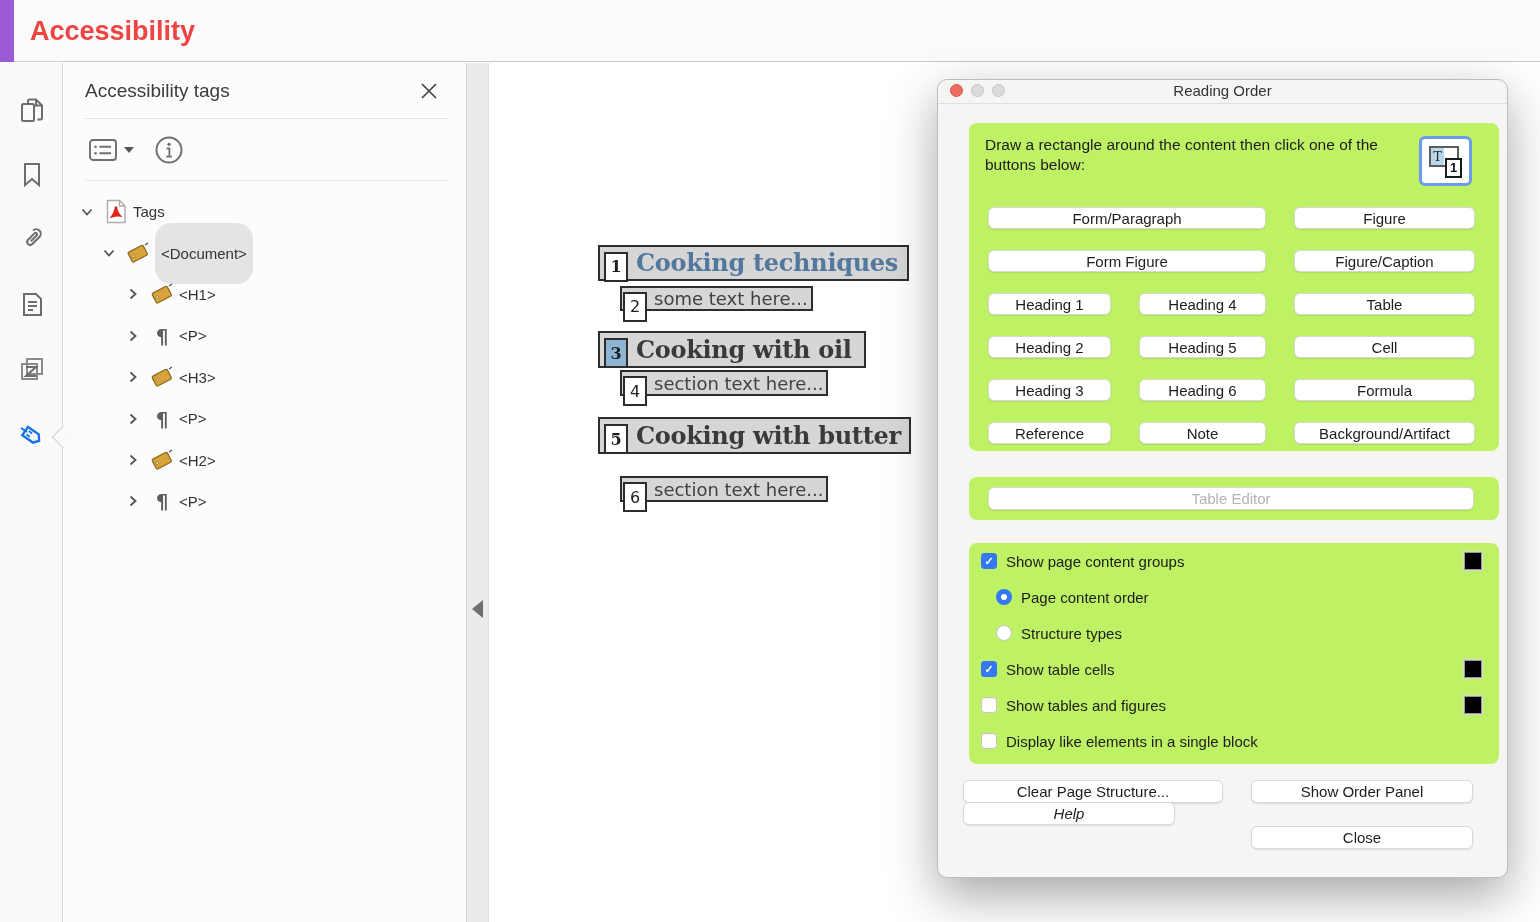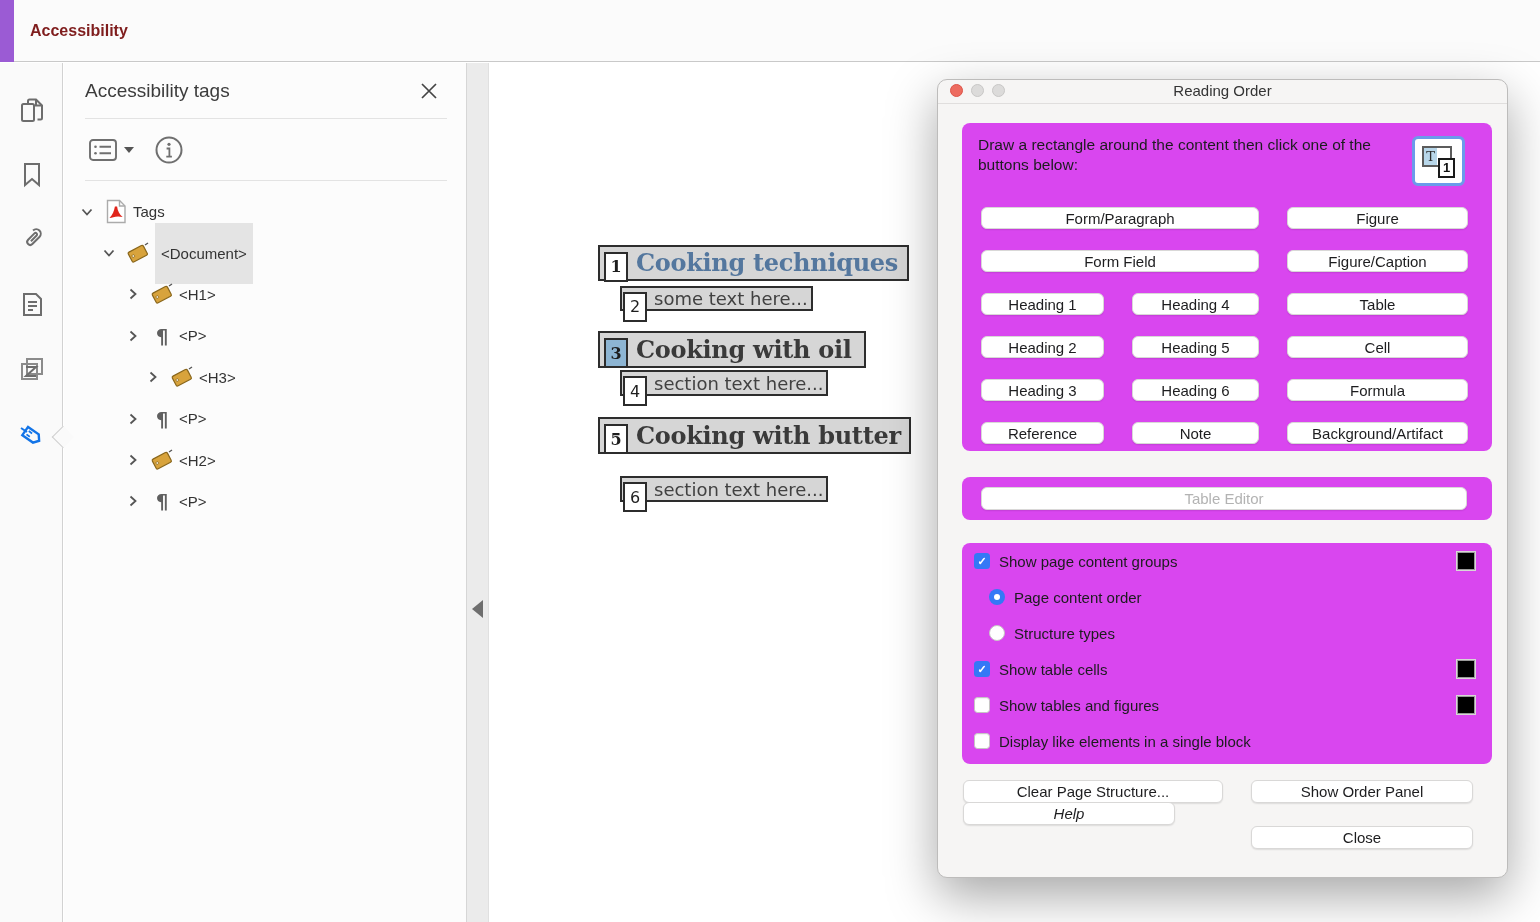--- a/index.html
+++ b/index.html
@@ -2,21 +2,21 @@
 <html><head>
 <meta charset="utf-8">
 <style>
   * { margin:0; padding:0; box-sizing:border-box; }
   html,body { width:1540px; height:922px; overflow:hidden; }
   body { font-family:"Liberation Sans", sans-serif; background:#fff; position:relative; }
 
   
   .topbar { position:absolute; left:0; top:0; width:1540px; height:62px; background:#fbfbfb; border-bottom:1px solid #c9c9c9; }
   .accent { position:absolute; left:0; top:0; width:14px; height:62px; background:#9b5bd4; }
-  .app-title { position:absolute; left:30px; top:0; height:62px; line-height:62px; font-size:16px; font-weight:bold; color:#7f1d1d; }
+  .app-title { position:absolute; left:30px; top:0; height:62px; line-height:62px; font-size:27px; font-weight:bold; color:#ef4444; }
 
   
   .rail { position:absolute; left:0; top:63px; width:63px; height:859px; background:#fafafa; border-right:1px solid #d2d2d2; }
   .rail-icon { position:absolute; left:17px; width:30px; height:30px; display:flex; align-items:center; justify-content:center; }
   .rail-notch { position:absolute; left:55px; top:429px; width:16px; height:16px; background:#fafafa; border-left:1px solid #cfcfcf; border-bottom:1px solid #cfcfcf; transform:rotate(45deg); z-index:3; }
 
   
   .tags-panel { position:absolute; left:64px; top:63px; width:402px; height:859px; background:#fcfcfc; }
   .panel-title { position:absolute; left:21px; top:17px; font-size:19px; color:#3c3c3c; }
   .panel-close { position:absolute; right:28px; top:19px; width:18px; height:18px; cursor:pointer; }
@@ -25,21 +25,21 @@
   .dd-arrow { width:0; height:0; border-left:5px solid transparent; border-right:5px solid transparent; border-top:6px solid #555; margin-left:6px; }
   .info-wrap { margin-left:20px; }
   .hr2 { position:absolute; left:21px; right:19px; top:117px; border-top:1px solid #e3e3e3; }
 
   .tree { position:absolute; left:0; top:117px; right:0; padding-top:11px; }
   .trow { height:41.4px; display:flex; align-items:center; font-size:15px; color:#333; cursor:default; }
   .chev { width:15px; height:15px; display:flex; align-items:center; justify-content:center; flex:0 0 15px; }
   .ticon { width:26px; margin-left:9px; display:flex; align-items:center; justify-content:center; }
   .pilcrow { font-size:20px; font-weight:bold; color:#5f5f5f; font-family:"DejaVu Sans", sans-serif; }
   .tlabel { margin-left:4px; white-space:nowrap; }
-  .tlabel.sel { background:#e4e4e4; padding:22px 6px; }
+  .tlabel.sel { background:#e4e4e4; padding:22px 6px;border-radius:16px; }
 
   
   .splitter { position:absolute; left:466px; top:63px; width:23px; height:859px; background:#ebebeb; border-left:1px solid #d6d6d6; border-right:1px solid #e0e0e0; }
   .collapse-arrow { position:absolute; left:5px; top:537px; width:0; height:0; border-top:9px solid transparent; border-bottom:9px solid transparent; border-right:11px solid #6e6e6e; cursor:pointer; }
 
   
   .doc-area { position:absolute; left:489px; top:63px; width:1051px; height:859px; background:#ffffff; }
   .cblock { position:absolute; background:#d6d6d6; border:2px solid #2d2d2d; white-space:nowrap; }
   .chip { position:absolute; width:24px; height:30px; background:#fff; border:2px solid #2c2c2c; font-size:16px; color:#1e1e1e; display:flex; align-items:center; justify-content:center; z-index:2; }
   .chip.blue { background:#8db5d3; }
@@ -55,21 +55,21 @@
 
   
   .dlg { position:absolute; left:937px; top:79px; width:571px; height:799px; background:#f6f5f4; border:1px solid #bdbcbb; border-radius:10px; box-shadow:0 18px 50px rgba(0,0,0,0.35); font-size:15px; color:#1d1d1f; }
   .dlg-titlebar { position:absolute; left:0; top:0; right:0; height:24px; border-bottom:1px solid #e0dedd; }
   .tl-dot { position:absolute; top:4px; width:13px; height:13px; border-radius:50%; cursor:pointer; }
   .tl-red { left:12px; background:#ed6b5f; border:1px solid #dd5347; }
   .tl-g1 { left:33px; background:#dcdbda; border:1px solid #c8c7c6; }
   .tl-g2 { left:54px; background:#dcdbda; border:1px solid #c8c7c6; }
   .dlg-title { position:absolute; left:0; right:0; top:0; height:24px; line-height:22px; text-align:center; font-size:15px; color:#343434; }
 
-  .group { position:absolute; left:24px; width:530px; background:#d946ef; border-radius:8px; }
+  .group { position:absolute; left:31px; width:530px; background:#bef264; border-radius:8px; }
   .g1 { top:43px; height:328px; }
   .g2 { top:397px; height:43px; }
   .g3 { top:463px; height:221px; }
 
   .instr { position:absolute; left:16px; top:12px; font-size:15.5px; line-height:20px; color:#1c1c1e; }
   .ro-icon { position:absolute; right:27px; top:13px; width:53px; height:50px; background:#fff; border:3px solid #6b9bea; border-radius:6px; }
   .ro-page { position:absolute; left:7px; top:7px; width:30px; height:21px; border:2px solid #5c5c5c; background:#fff; }
   .ro-t { position:absolute; left:0; top:0; width:13px; height:17px; background:#b8d7ea; font-family:"DejaVu Serif", serif; font-size:13px; line-height:17px; text-align:center; color:#2c2c2c; }
   .ro-one { position:absolute; right:7px; bottom:5px; width:17px; height:20px; border:2px solid #1a1a1a; background:#fff; font-weight:bold; font-size:13px; line-height:16px; text-align:center; color:#111; }
 
@@ -241,21 +241,21 @@
         <svg width="14" height="14" viewBox="0 0 14 14" fill="none" stroke="#555" stroke-width="1.8">
             <path d="M4.5 2.5 L9.5 7 L4.5 11.5"></path>
           </svg>
       </span>
       <span class="ticon">
           <span class="pilcrow">¶</span>
         </span>
       <span class="tlabel">&lt;P&gt;</span>
     </div>
 
-    <div class="trow" style="padding-left:81px">
+    <div class="trow" style="padding-left:61px">
       <span class="chev">
         <svg width="14" height="14" viewBox="0 0 14 14" fill="none" stroke="#555" stroke-width="1.8">
             <path d="M4.5 2.5 L9.5 7 L4.5 11.5"></path>
           </svg>
       </span>
       <span class="ticon">
         <svg width="26" height="24" viewBox="0 0 26 24">
           <g transform="rotate(-28 13 12)">
             <rect x="4" y="7" width="17" height="11" rx="1.5" fill="#d8a33c" stroke="#8a671c" stroke-width="1.2"></rect>
             <circle cx="7.4" cy="12.5" r="1.3" fill="#fdf6e3" stroke="#8a671c" stroke-width="0.8"></circle>
@@ -365,21 +365,21 @@
     <div class="ro-icon">
       <div class="ro-page">
         <div class="ro-t">T</div>
       </div>
       <div class="ro-one">1</div>
     </div>
 
     <div class="btn-grid">
       <div class="pbtn span2">Form/Paragraph</div>
       <div class="pbtn">Figure</div>
-      <div class="pbtn span2">Form Field</div>
+      <div class="pbtn span2">Form Figure</div>
       <div class="pbtn">Figure/Caption</div>
       <div class="pbtn">Heading 1</div>
       <div class="pbtn">Heading 4</div>
       <div class="pbtn">Table</div>
       <div class="pbtn">Heading 2</div>
       <div class="pbtn">Heading 5</div>
       <div class="pbtn">Cell</div>
       <div class="pbtn">Heading 3</div>
       <div class="pbtn">Heading 6</div>
       <div class="pbtn">Formula</div>

